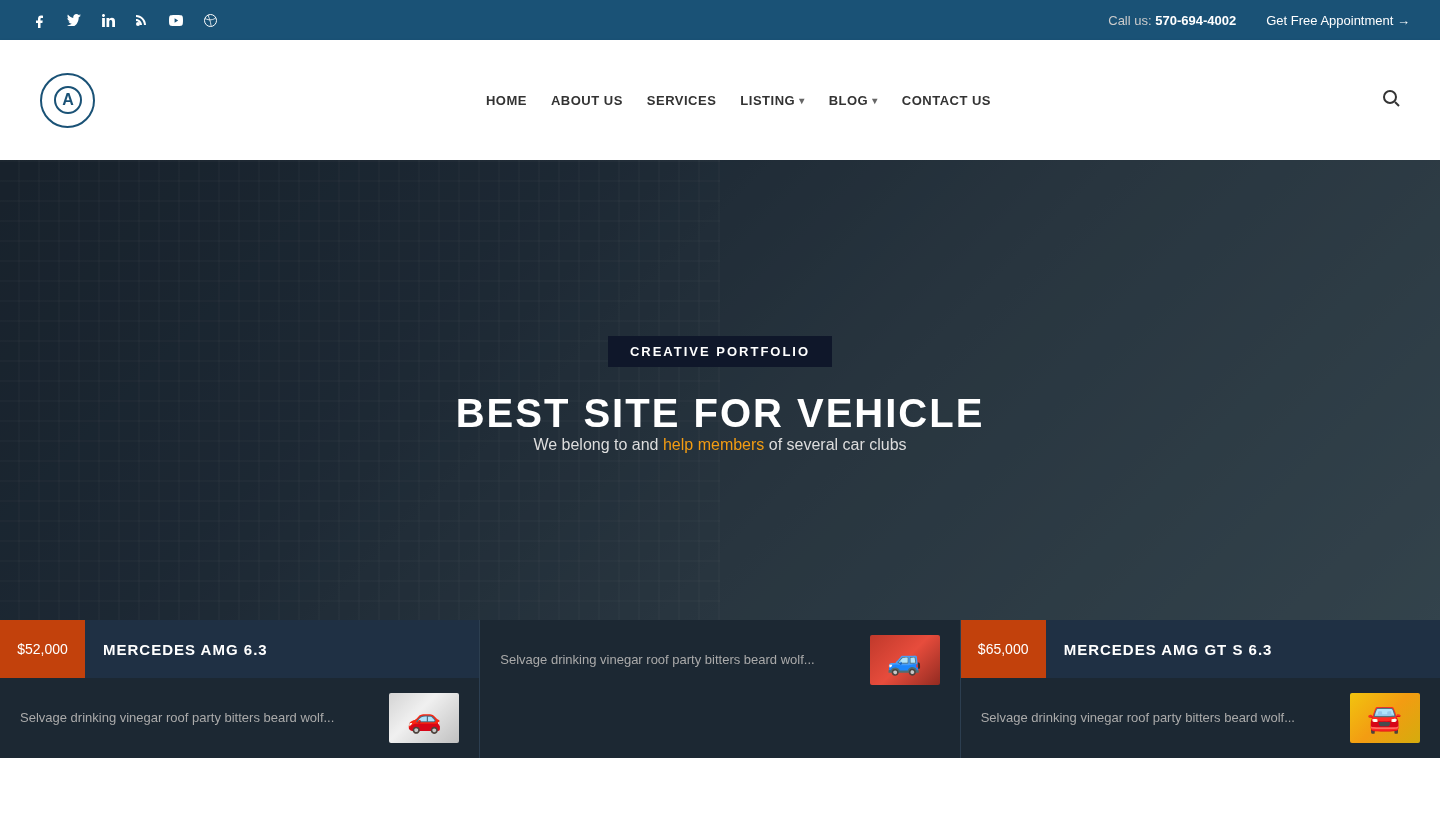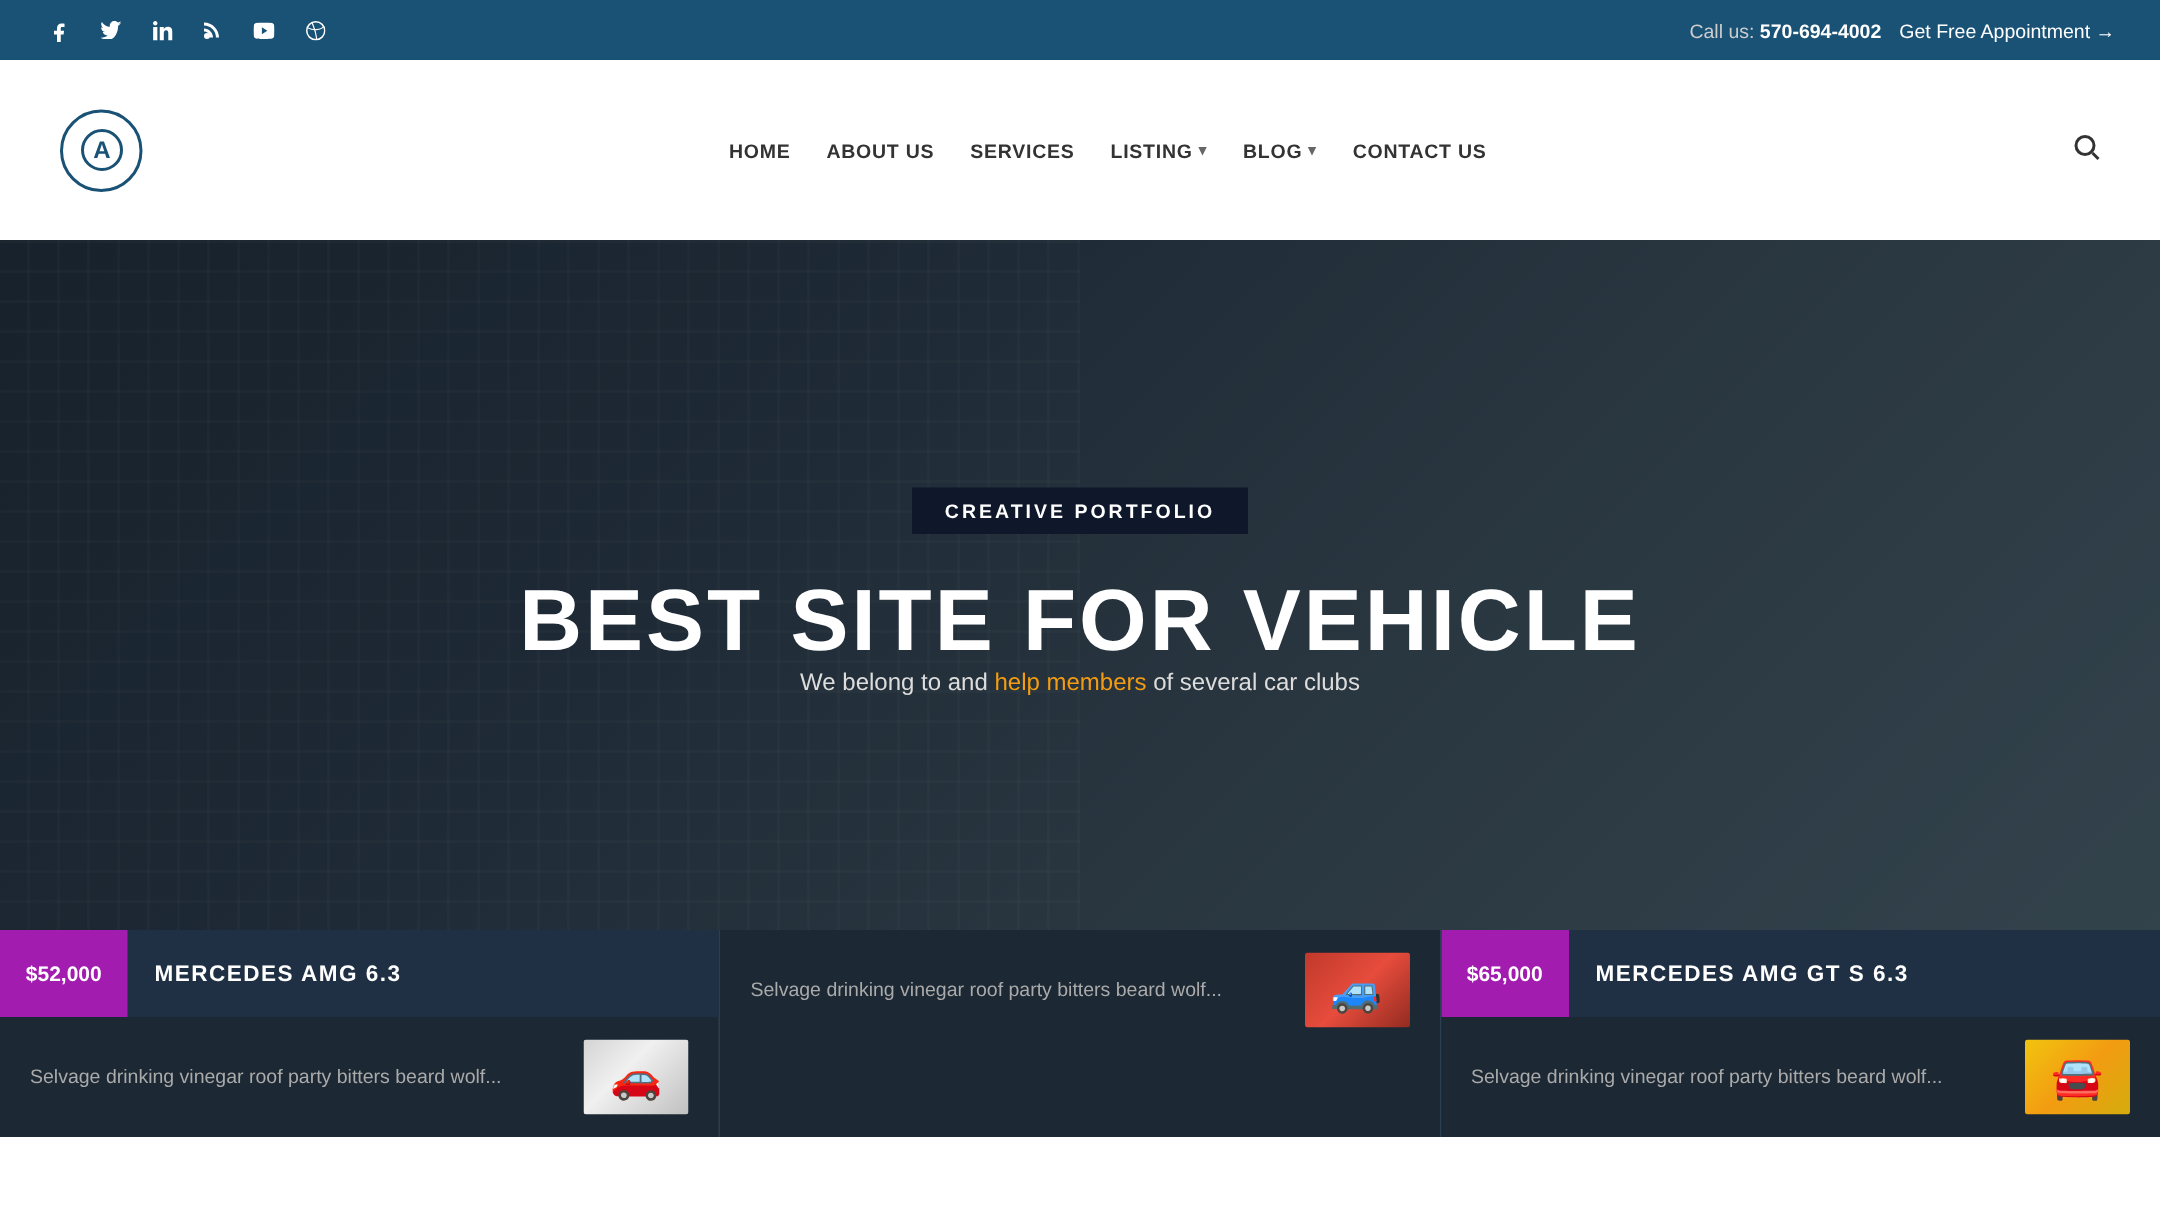--- a/index.html
+++ b/index.html
@@ -18,21 +18,21 @@
     .social-icon {
       color: #fff;
       font-size: 14px;
       width: 20px;
       height: 20px;
       display: flex;
       align-items: center;
       justify-content: center;
       cursor: pointer;
     }
-    .top-bar-right { display: flex; align-items: center; gap: 12px; }
+    .top-bar-right { display: flex; align-items: center; gap: 30px; }
     .call-text { color: #ccc; font-size: 13px; }
     .call-number { color: #fff; font-weight: bold; font-size: 13px; }
     .free-appointment { color: #fff; font-size: 13px; cursor: pointer; }
 
     
     .header {
       background: #fff;
       height: 120px;
       display: flex;
       align-items: center;
@@ -130,21 +130,21 @@
       background: #0f172a;
       color: #fff;
       font-size: 13px;
       font-weight: 700;
       letter-spacing: 2px;
       padding: 8px 22px;
       margin-bottom: 24px;
       text-transform: uppercase;
     }
     .hero-title {
-      font-size: 58px;
+      font-size: 40px;
       font-weight: 700;
       color: #fff;
       letter-spacing: 2px;
       text-transform: uppercase;
       text-align: center;
     }
     .hero-subtitle {
       font-size: 16px;
       color: #ddd;
       text-align: center;
@@ -167,24 +167,24 @@
       background: #1c2833;
     }
     .car-card:last-child { border-right: none; }
     .card-header {
       display: flex;
       align-items: center;
       background: #1f3044;
       height: 58px;
     }
     .price-badge {
-      background: #a21caf;
+      background: #c2410c;
       color: #fff;
       font-size: 14px;
-      font-weight: 700;
+      font-weight: 400;
       padding: 0 0;
       height: 100%;
       display: flex;
       align-items: center;
       min-width: 85px;
       justify-content: center;
     }
     .car-name {
       color: #fff;
       font-size: 15px;

